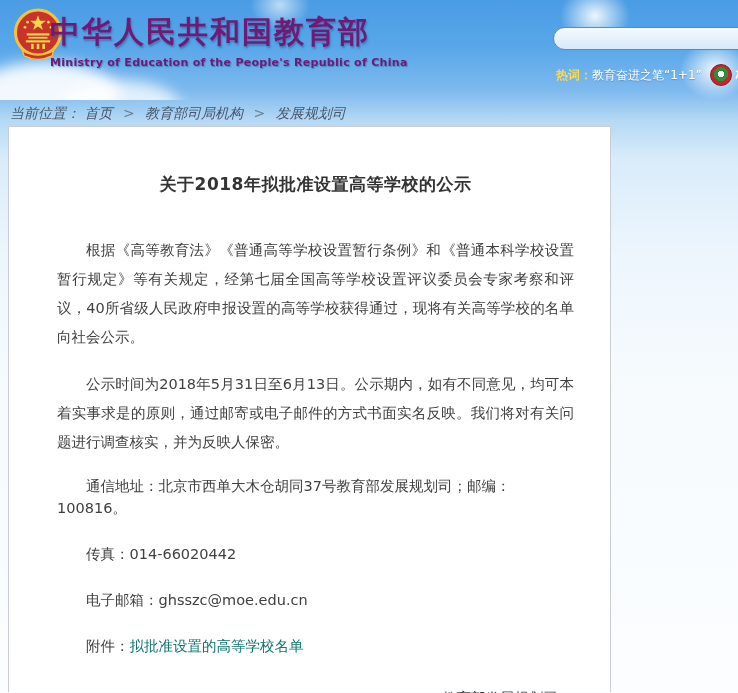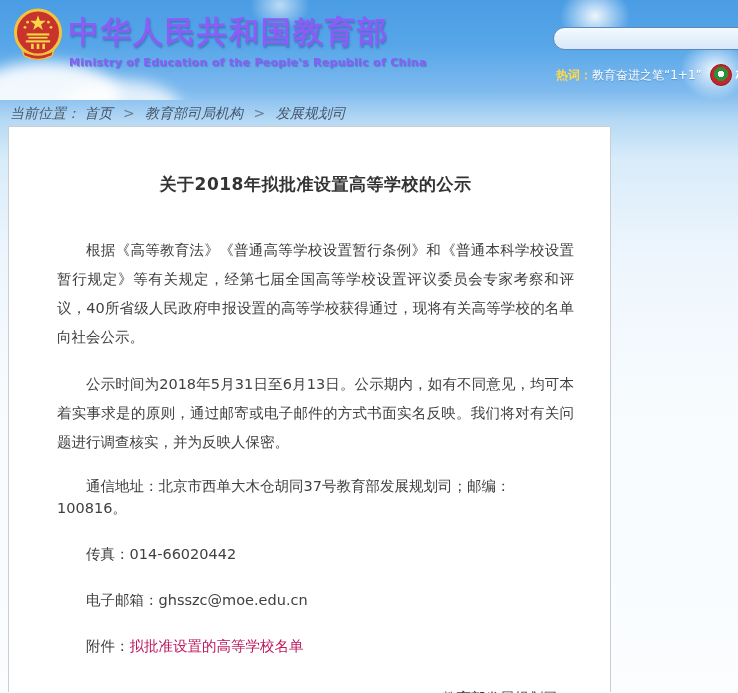--- a/index.html
+++ b/index.html
@@ -16,21 +16,21 @@
   .site-header { position: relative; height: 100px; overflow: hidden; }
   .cloud { position: absolute; background: #fff; border-radius: 50%; filter: blur(7px); opacity: .9; }
   .cloud-a { left: -30px; top: 62px; width: 150px; height: 70px; }
   .cloud-b { left: 60px; top: 80px; width: 120px; height: 55px; opacity: .75; }
   .sparkle { position: absolute; background: radial-gradient(closest-side, rgba(255,255,255,.9), rgba(255,255,255,0)); border-radius: 50%; }
   .sp1 { left: 560px; top: -14px; width: 70px; height: 60px; }
   .sp2 { left: 680px; top: 40px; width: 70px; height: 60px; }
   .sp3 { left: 250px; top: -20px; width: 60px; height: 50px; opacity:.7; }
 
   .emblem { position: absolute; left: 12px; top: 7px; width: 52px; height: 58px; }
-  .titles { position: absolute; left: 69px; top: 12px; color: #8b5cf6; }
+  .titles { position: absolute; left: 50px; top: 12px; color: #701a75; }
   .site-title {
     font-size: 30px; font-weight: bold; letter-spacing: 2px;
     text-shadow: 1px 2px 2px rgba(40,90,150,.55);
     white-space: nowrap;
   }
   .site-subtitle {
     font-size: 11px; font-weight: bold; margin-top: 3px; letter-spacing: .3px;
     text-shadow: 1px 1px 1px rgba(40,90,150,.5); white-space: nowrap;
   }
 
@@ -68,21 +68,21 @@
     background: #fff; border: 1px solid #c9ced4; border-bottom: none;
     padding: 46px 36px 0 48px;
     color: #404040; font-size: 14.5px;
   }
   .article-title {
     text-align: center; font-size: 17px; font-weight: bold; color: #333;
     letter-spacing: .5px; margin-bottom: 40px;
   }
   .para { line-height: 29px; text-indent: 2em; margin-bottom: 18px; text-align: justify; }
   .line { line-height: 22px; text-indent: 2em; margin-bottom: 24px; }
-  .attachment a { color: #be185d; text-decoration: none; cursor: pointer; }
+  .attachment a { color: #0f766e; text-decoration: none; cursor: pointer; }
   .sig  { text-align: right; padding-right: 16px; margin-top: 32px; }
   .date { text-align: right; padding-right: 24px; margin-top: 28px; }
 </style>
 </head>
 <body>
 
 <div class="page">
 
   <header class="site-header">
     <div class="sparkle sp3"></div>

